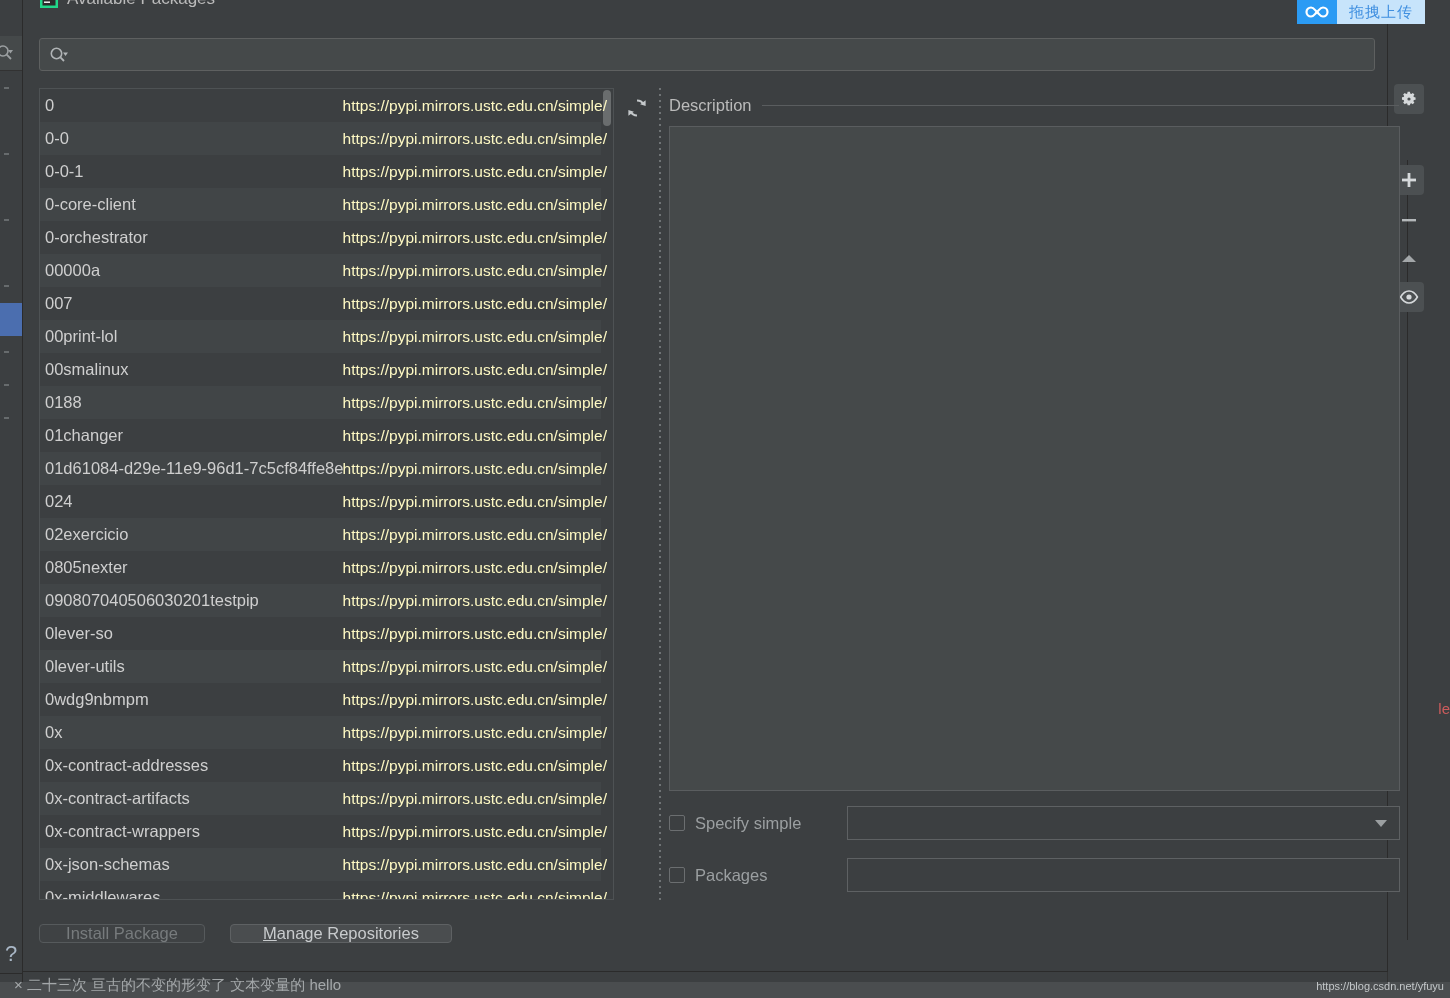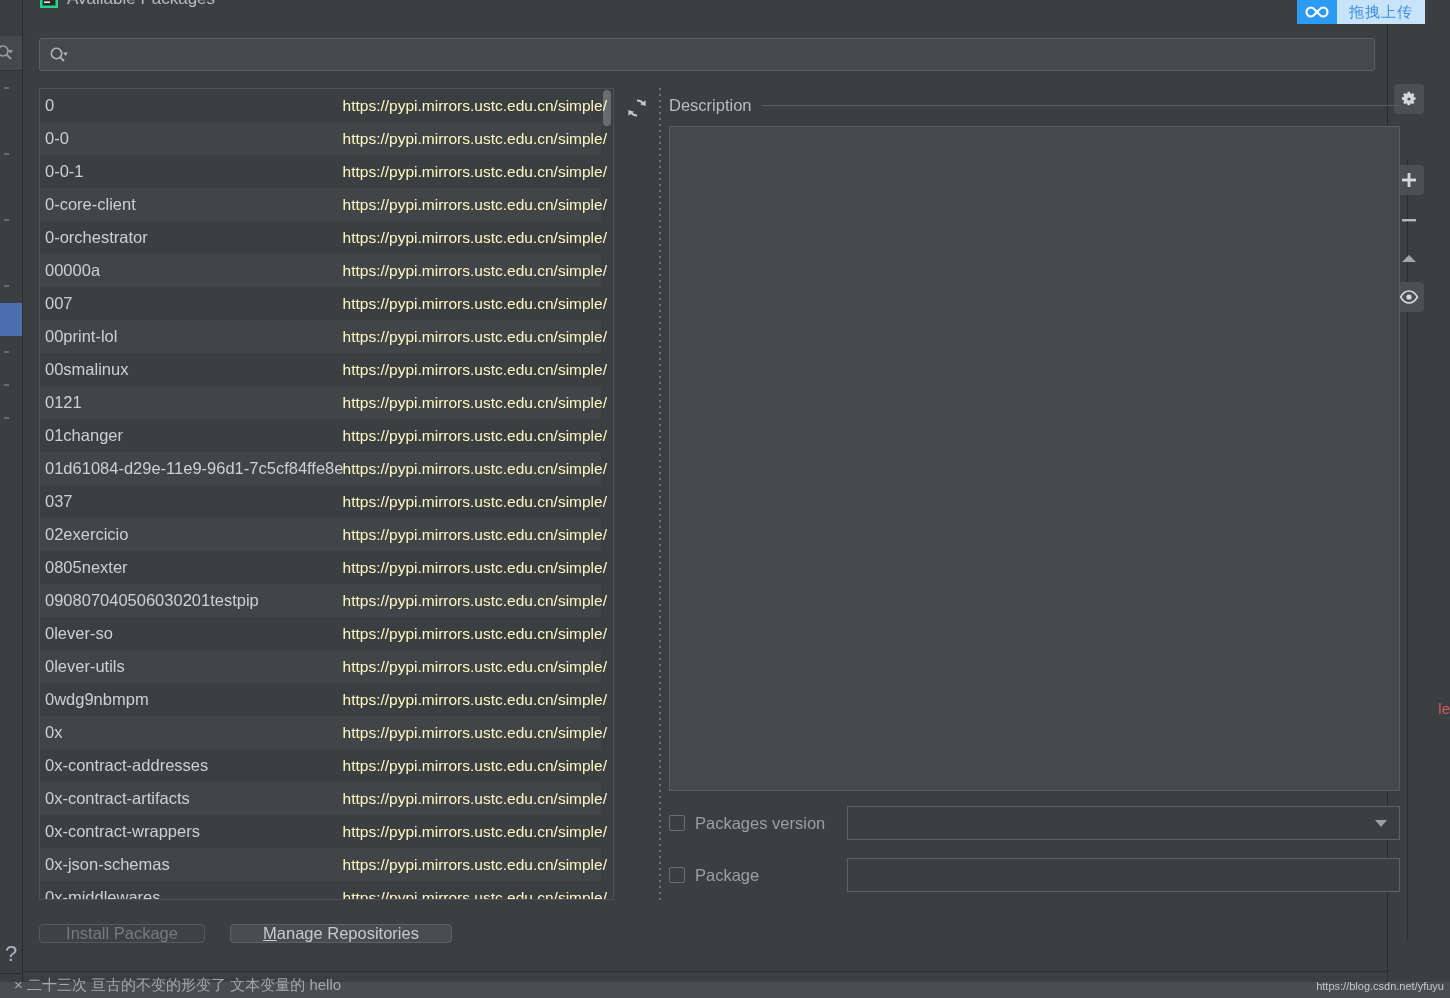--- a/index.html
+++ b/index.html
@@ -544,33 +544,33 @@
         <div class="pkg-row odd">
           <span class="pkg-url">https://pypi.mirrors.ustc.edu.cn/simple/</span>
           <span class="pkg-name">00print-lol</span>
         </div>
         <div class="pkg-row even">
           <span class="pkg-url">https://pypi.mirrors.ustc.edu.cn/simple/</span>
           <span class="pkg-name">00smalinux</span>
         </div>
         <div class="pkg-row odd">
           <span class="pkg-url">https://pypi.mirrors.ustc.edu.cn/simple/</span>
-          <span class="pkg-name">0121</span>
+          <span class="pkg-name">0188</span>
         </div>
         <div class="pkg-row even">
           <span class="pkg-url">https://pypi.mirrors.ustc.edu.cn/simple/</span>
           <span class="pkg-name">01changer</span>
         </div>
         <div class="pkg-row odd">
           <span class="pkg-url">https://pypi.mirrors.ustc.edu.cn/simple/</span>
           <span class="pkg-name">01d61084-d29e-11e9-96d1-7c5cf84ffe8e</span>
         </div>
         <div class="pkg-row even">
           <span class="pkg-url">https://pypi.mirrors.ustc.edu.cn/simple/</span>
-          <span class="pkg-name">037</span>
+          <span class="pkg-name">024</span>
         </div>
         <div class="pkg-row odd">
           <span class="pkg-url">https://pypi.mirrors.ustc.edu.cn/simple/</span>
           <span class="pkg-name">02exercicio</span>
         </div>
         <div class="pkg-row even">
           <span class="pkg-url">https://pypi.mirrors.ustc.edu.cn/simple/</span>
           <span class="pkg-name">0805nexter</span>
         </div>
         <div class="pkg-row odd">
@@ -631,29 +631,29 @@
     <div class="splitter"></div>
 
     <div class="desc-header">
       <span class="t">Description</span>
       <span class="rule"></span>
     </div>
     <div class="desc-body"></div>
 
     <div class="form-row r1">
       <span class="cbx"></span>
-      <span class="cbx-label">Packages version</span>
+      <span class="cbx-label">Specify simple</span>
     </div>
     <div class="combo">
       <span class="arrow"></span>
     </div>
 
     <div class="form-row r2">
       <span class="cbx"></span>
-      <span class="cbx-label">Package</span>
+      <span class="cbx-label">Packages</span>
     </div>
     <div class="optbox">
       <input type="text" value="" style="">
     </div>
 
     <div class="btn install disabled">Install Package</div>
     <div class="btn manage">
       <span class="mnem">M</span>
         <span>anage Repositories</span>
     </div>

